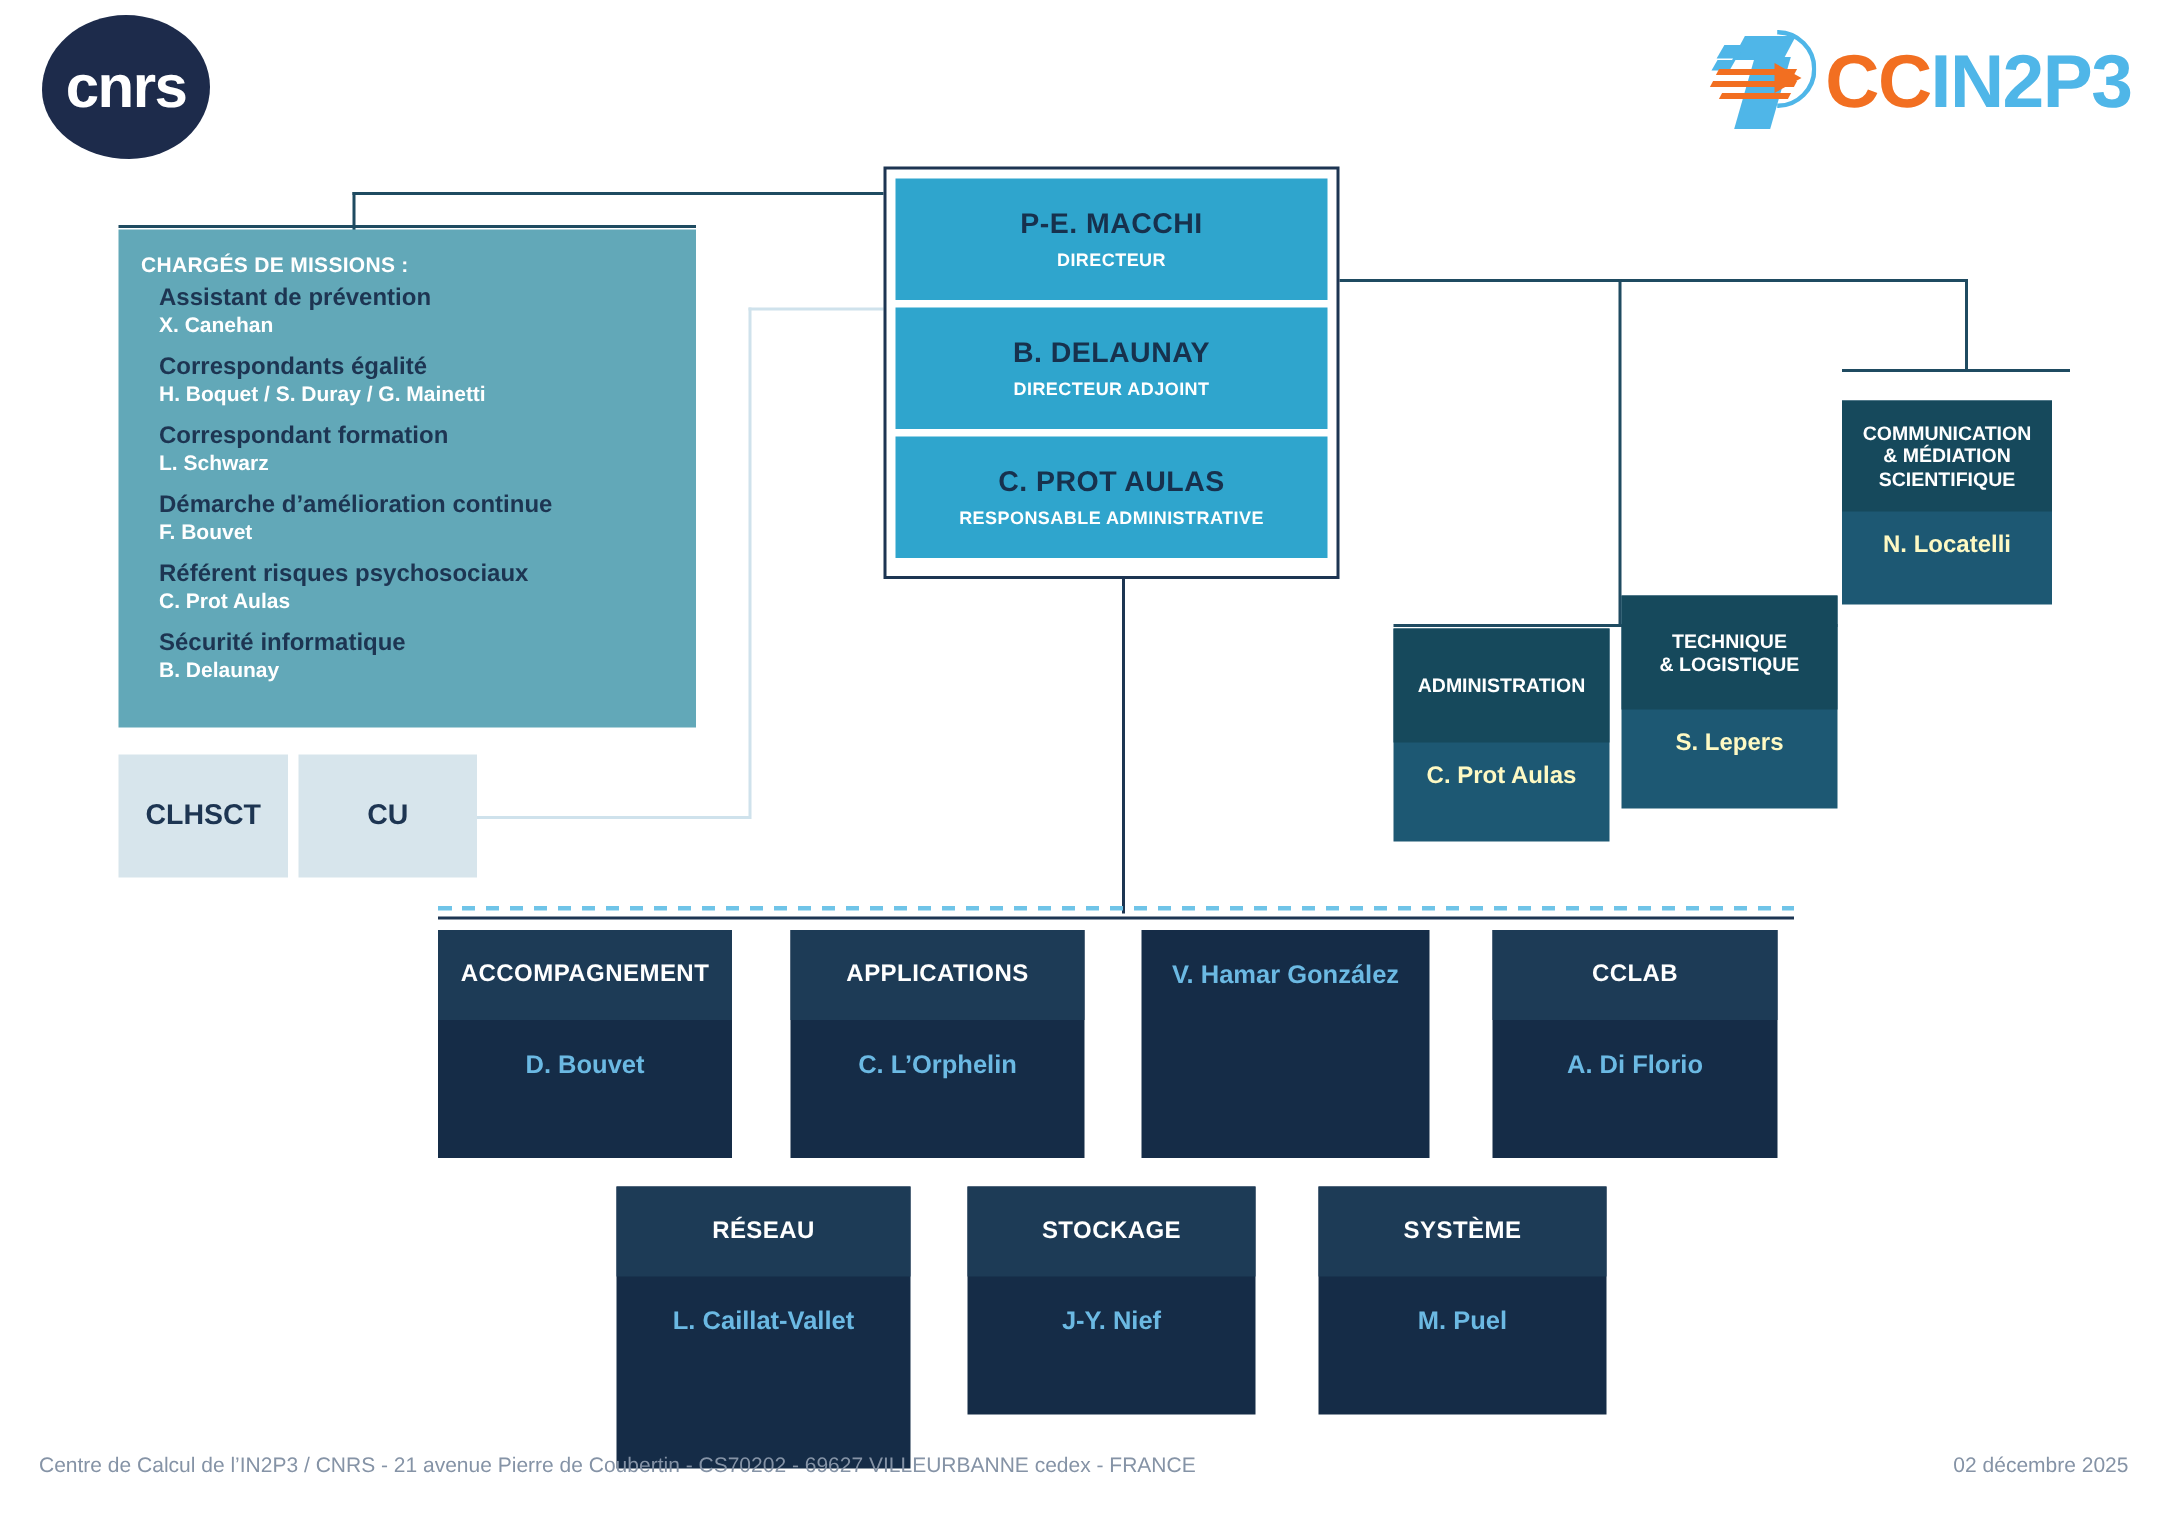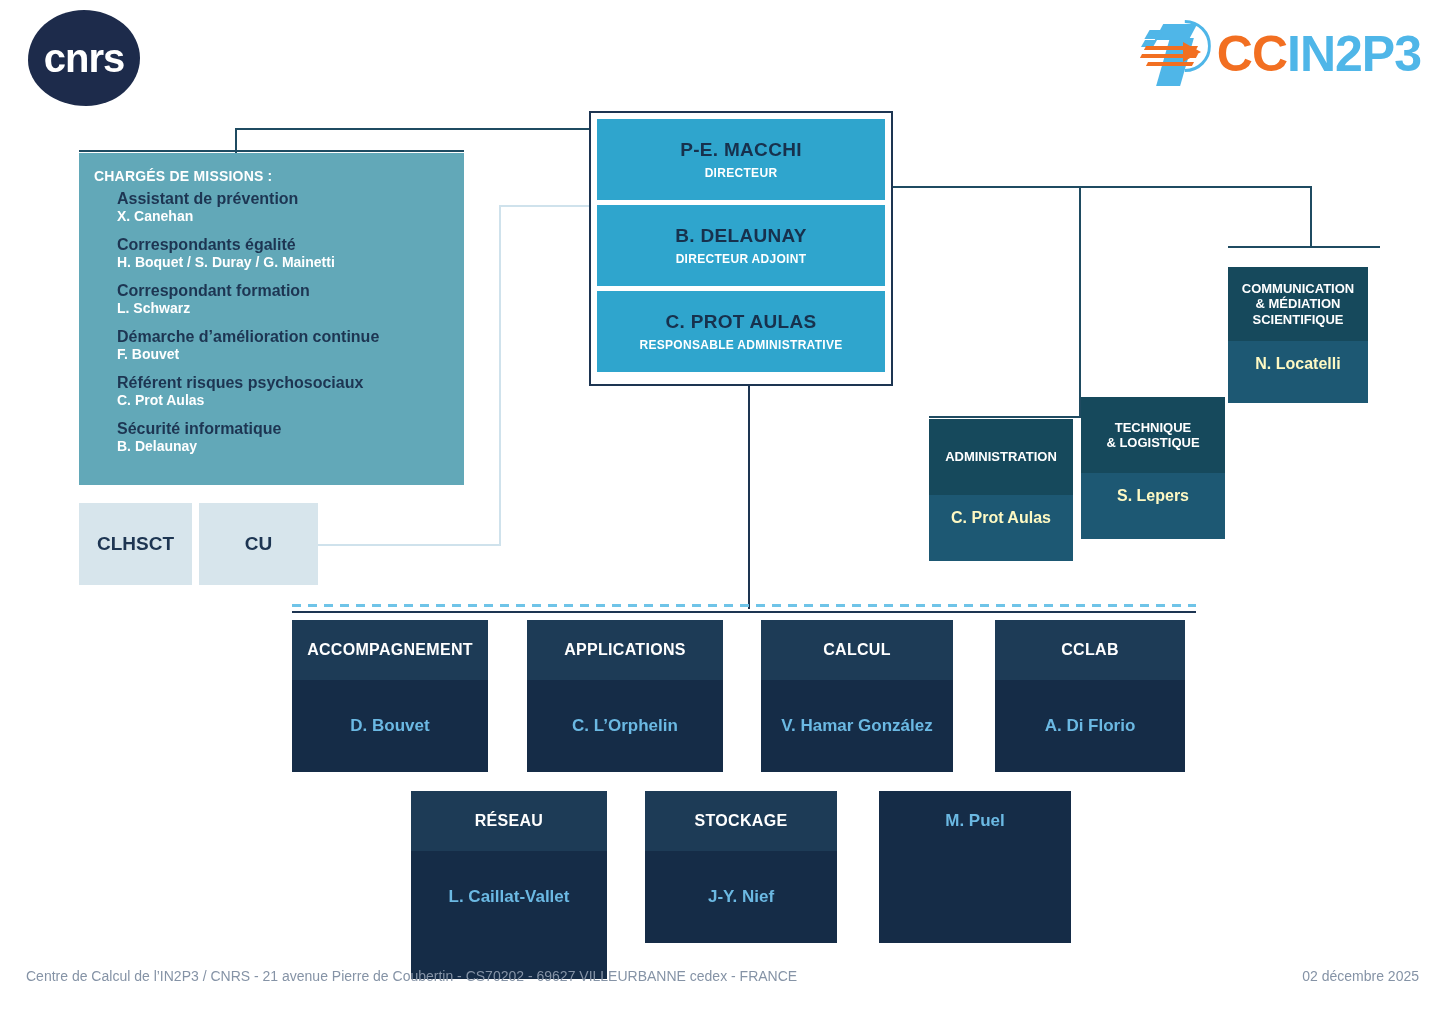--- a/index.html
+++ b/index.html
@@ -129,21 +129,21 @@
     padding: 0;
     box-sizing: border-box;
   }
   #charges-box .cm-title {
     color: #ffffff;
     font-size: 14px;
     font-weight: bold;
     letter-spacing: 0.2px;
     margin: 15px 0 6px 15px;
   }
-  #charges-box .cm-list { margin: 0; padding: 0 0 0 38px; list-style: none; }
+  #charges-box .cm-list { margin: 0; padding: 0 0 0 27px; list-style: none; }
   #charges-box .cm-item { margin-bottom: 12px; }
   #charges-box .cm-role {
     color: #1d3552;
     font-size: 16px;
     font-weight: bold;
     line-height: 1.12;
   }
   #charges-box .cm-people {
     color: #ffffff;
     font-size: 14px;
@@ -240,21 +240,20 @@
   #box-administration .tb-head { height: 76px; }
   #box-technique { left: 1081px; top: 397px; width: 144px; height: 142px; }
   #box-technique .tb-head { height: 76px; }
 
   
   .dept-box {
     position: absolute;
     background: #152c47;
     display: flex;
     flex-direction: column;
-    gap: 16px;
   }
   .dept-box .db-head {
     background: #1d3b56;
     color: #ffffff;
     font-size: 16px;
     font-weight: bold;
     letter-spacing: 0.3px;
     text-align: center;
     display: flex;
     align-items: center;
@@ -406,35 +405,35 @@
 
   <div id="box-accompagnement" class="dept-box">
     <div class="db-head">ACCOMPAGNEMENT</div>
     <div class="db-name">D. Bouvet</div>
   </div>
   <div id="box-applications" class="dept-box">
     <div class="db-head">APPLICATIONS</div>
     <div class="db-name">C. L’Orphelin</div>
   </div>
   <div id="box-calcul" class="dept-box">
-    <div class="db-head">CALCUL</div>
     <div class="db-name">V. Hamar González</div>
   </div>
   <div id="box-cclab" class="dept-box">
     <div class="db-head">CCLAB</div>
     <div class="db-name">A. Di Florio</div>
   </div>
   <div id="box-reseau" class="dept-box">
     <div class="db-head">RÉSEAU</div>
     <div class="db-name">L. Caillat-Vallet</div>
   </div>
   <div id="box-stockage" class="dept-box">
     <div class="db-head">STOCKAGE</div>
     <div class="db-name">J-Y. Nief</div>
   </div>
   <div id="box-systeme" class="dept-box">
+    <div class="db-head">SYSTÈME</div>
     <div class="db-name">M. Puel</div>
   </div>
 
   <div id="footer-address">Centre de Calcul de l’IN2P3 / CNRS - 21 avenue Pierre de Coubertin - CS70202 - 69627 VILLEURBANNE cedex - FRANCE</div>
   <div id="footer-date">02 décembre 2025</div>
 
 </div>
 
 </body></html>

